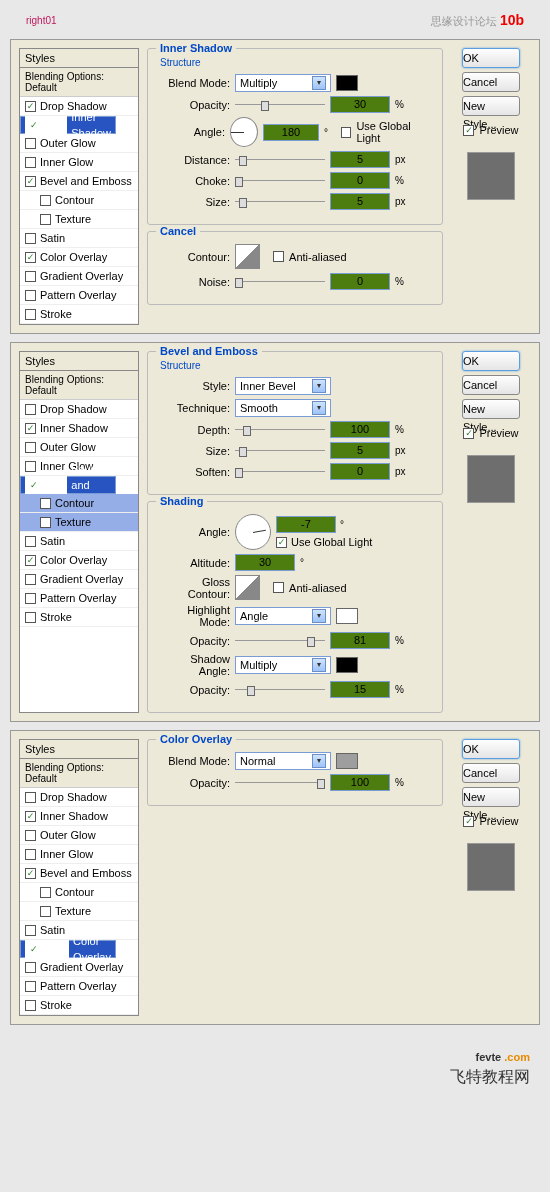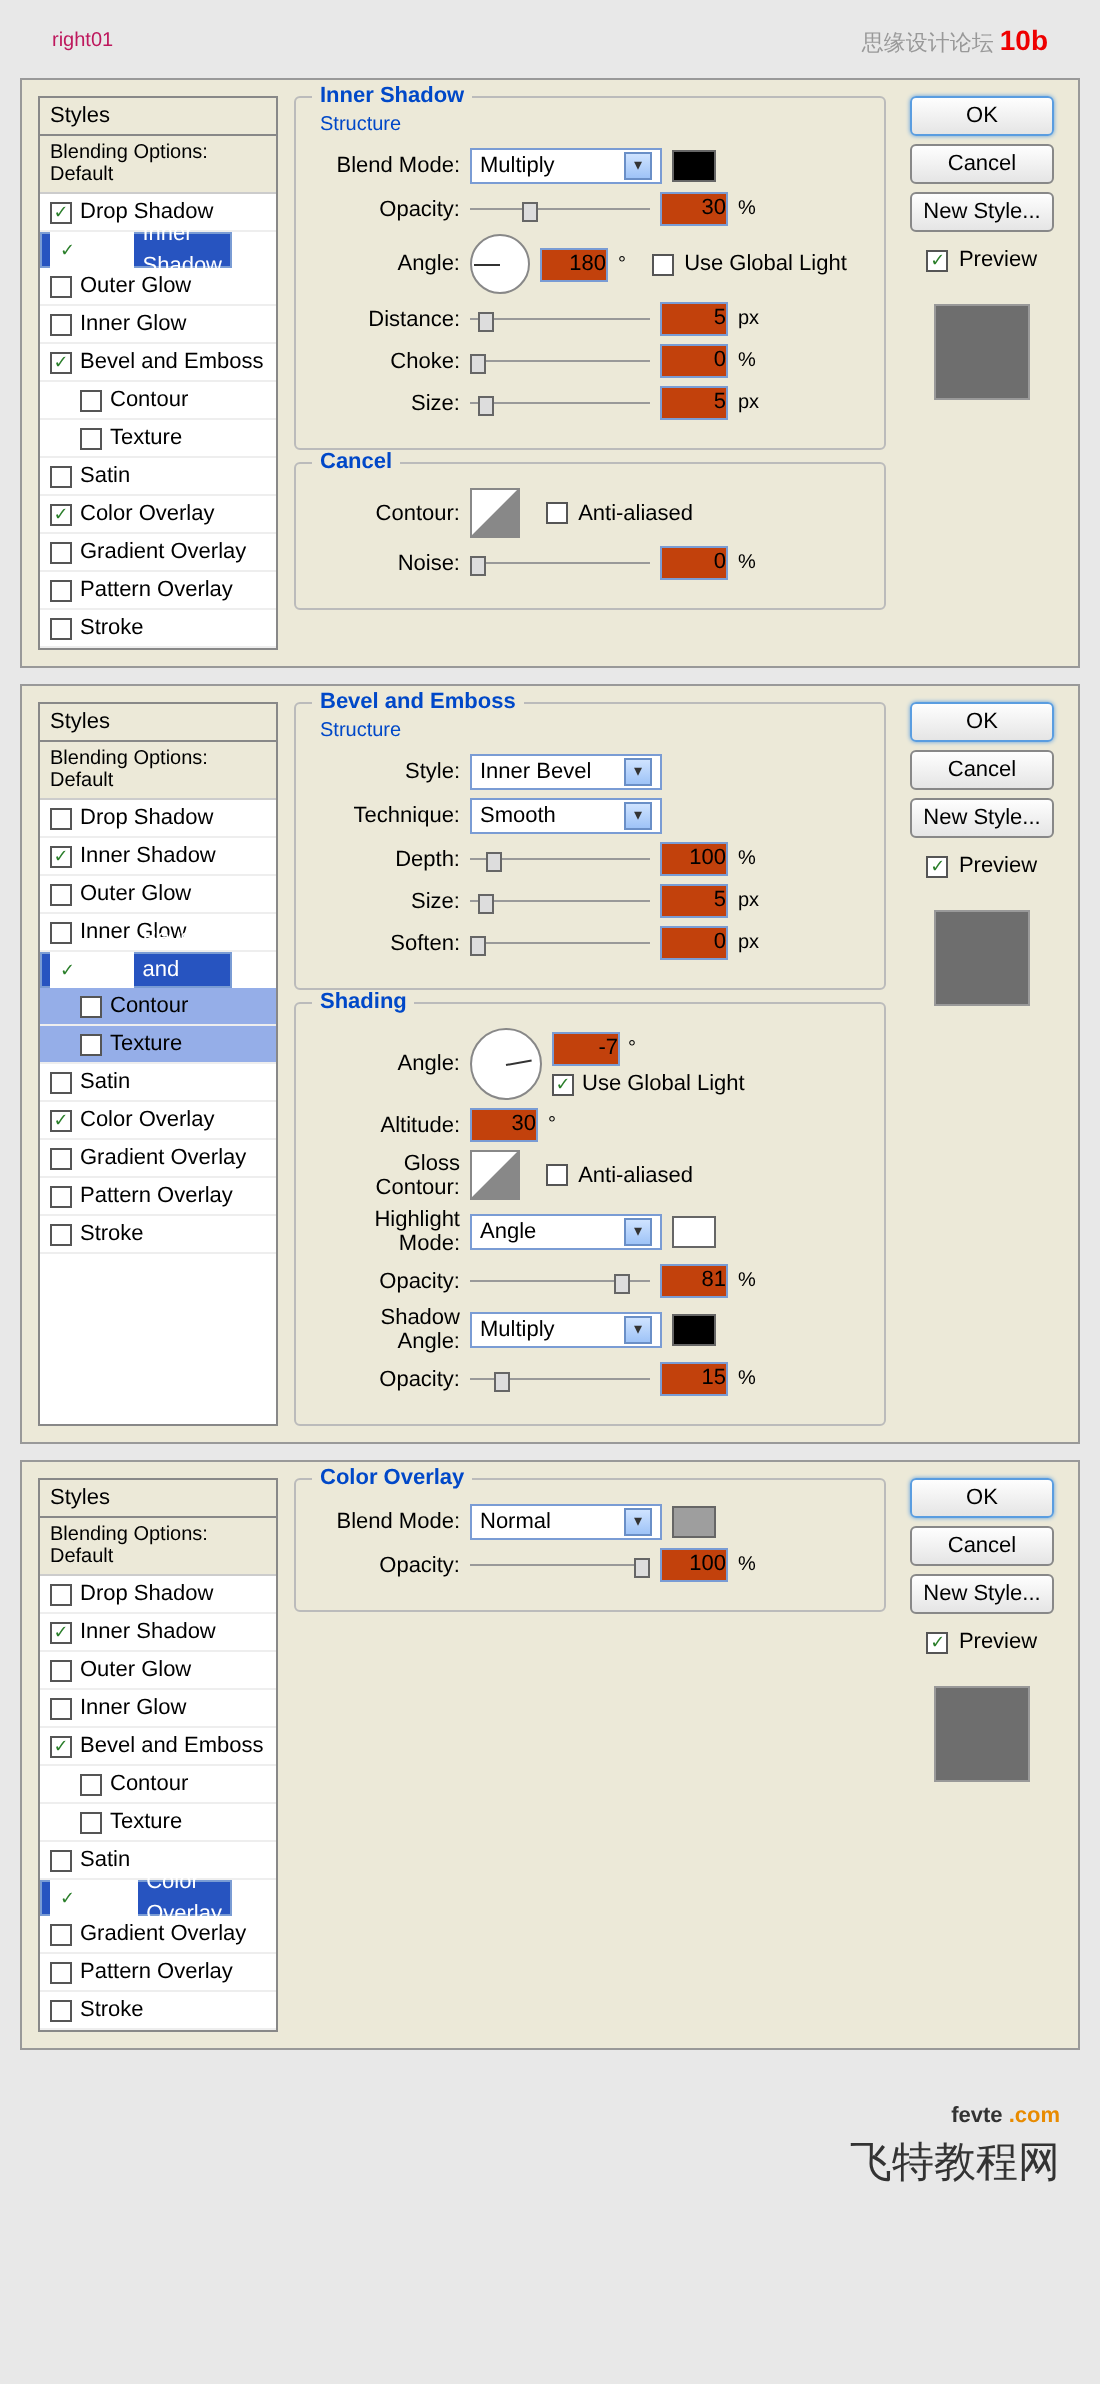--- a/index.html
+++ b/index.html
@@ -23,35 +23,35 @@
 .gtitle{position:absolute;top:-7px;left:8px;background:#ece9d8;padding:0 4px;color:#0048c8;font-weight:bold}
 .gsub{color:#0048c8;font-size:10px;margin:0 0 6px 2px}
 .frow{display:flex;align-items:center;gap:5px;margin:4px 0}
 .flbl{width:72px;text-align:right}
 .sel{border:1px solid #7a9cd4;background:#fff;height:18px;line-height:16px;padding:0 4px;width:96px;display:inline-flex;justify-content:space-between;align-items:center}
 .sel .arr{width:14px;height:14px;background:linear-gradient(#cfe3ff,#9ec3f7);border:1px solid #6a8fc7;display:flex;align-items:center;justify-content:center;font-size:8px;color:#333}
 .sw{width:22px;height:16px;border:1px solid #666}
 .track{position:relative;width:90px;height:12px}
 .track:before{content:"";position:absolute;top:5px;left:0;right:0;height:1px;background:#999}
 .thumb{position:absolute;top:2px;width:8px;height:10px;background:#ddd;border:1px solid #666}
-.num{width:34px;height:17px;border:1px solid #7a9cd4;background:#c2410c;text-align:right;line-height:15px}
+.num{width:60px;height:17px;border:1px solid #7a9cd4;background:#4d7c0f;text-align:center;line-height:15px}
 .unit{font-size:10px}
 .angle{width:30px;height:30px;border:1px solid #888;border-radius:50%;background:#fff;position:relative}
 .angle .ln{position:absolute;top:50%;left:50%;width:13px;height:1px;background:#333;transform-origin:left}
 .contour{width:25px;height:25px;border:1px solid #888;background:linear-gradient(135deg,#fff 48%,#888 50%);display:inline-block}
 .radio{width:11px;height:11px;border:1px solid #555;border-radius:50%;background:#fff;display:inline-flex;align-items:center;justify-content:center}
 .radio .dot{width:5px;height:5px;border-radius:50%;background:#333}
 .right{width:80px;display:flex;flex-direction:column;gap:4px;align-items:center}
-.btn{width:72px;height:20px;border:1px solid #888;border-radius:3px;background:linear-gradient(#fefefe,#e5e5e5);text-align:center;line-height:18px}
+.btn{width:58px;height:20px;border:1px solid #888;border-radius:3px;background:linear-gradient(#fefefe,#e5e5e5);text-align:left;line-height:18px}
 .btn.ok{border:1px solid #5a9de0;box-shadow:0 0 2px #5a9de0}
 .prev{width:48px;height:48px;border:1px solid #999;background:#6e6e6e;margin-top:8px}
 .ftr{text-align:right;padding:8px 10px 0}
 .ftr .b1{font-size:22px;color:#333;font-weight:bold}
 .ftr .o{color:#e88b00}
-.ftr .b2{font-size:21px;color:#333}
+.ftr .b2{font-size:16px;color:#333}
 </style>
 </head>
 <body>
 
 <div class="hdr">
 <span class="hdr-l">right01</span>
 <span class="hdr-r"><span>思缘设计论坛</span> <span class="red">10b</span></span>
 </div>
 
 <div class="dlg">

